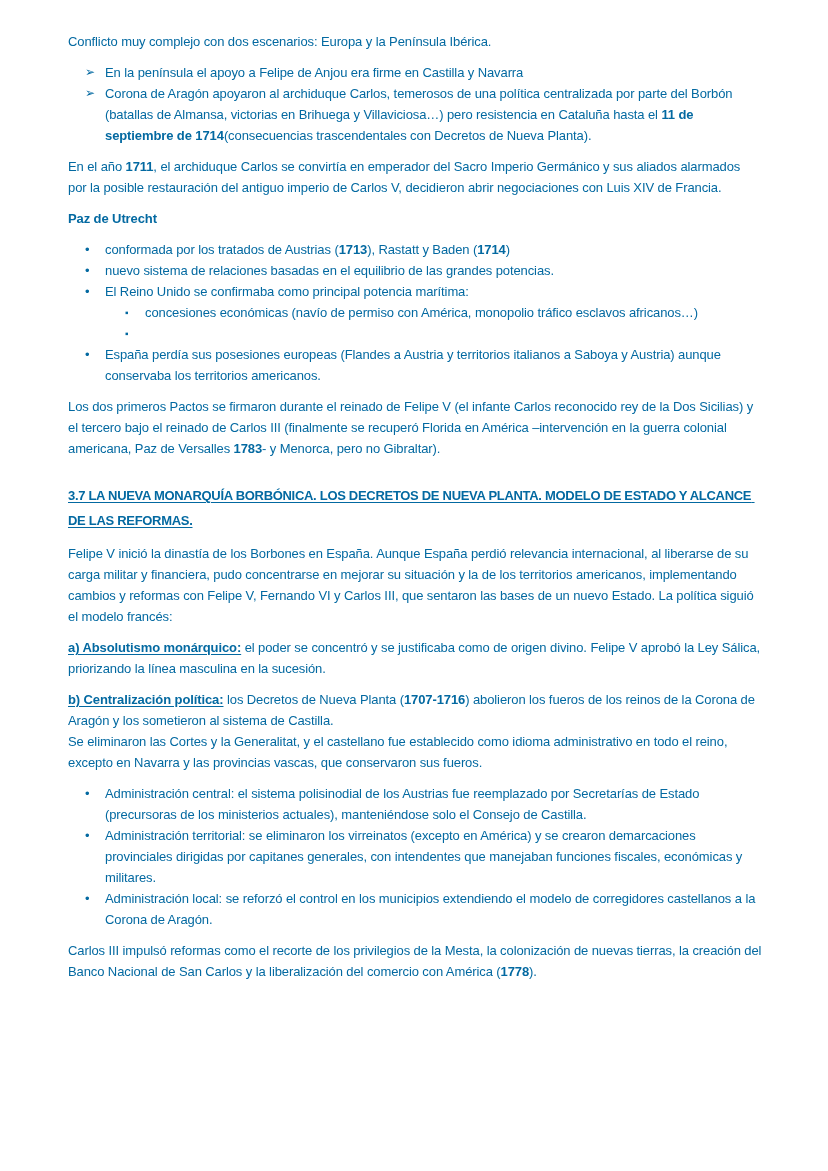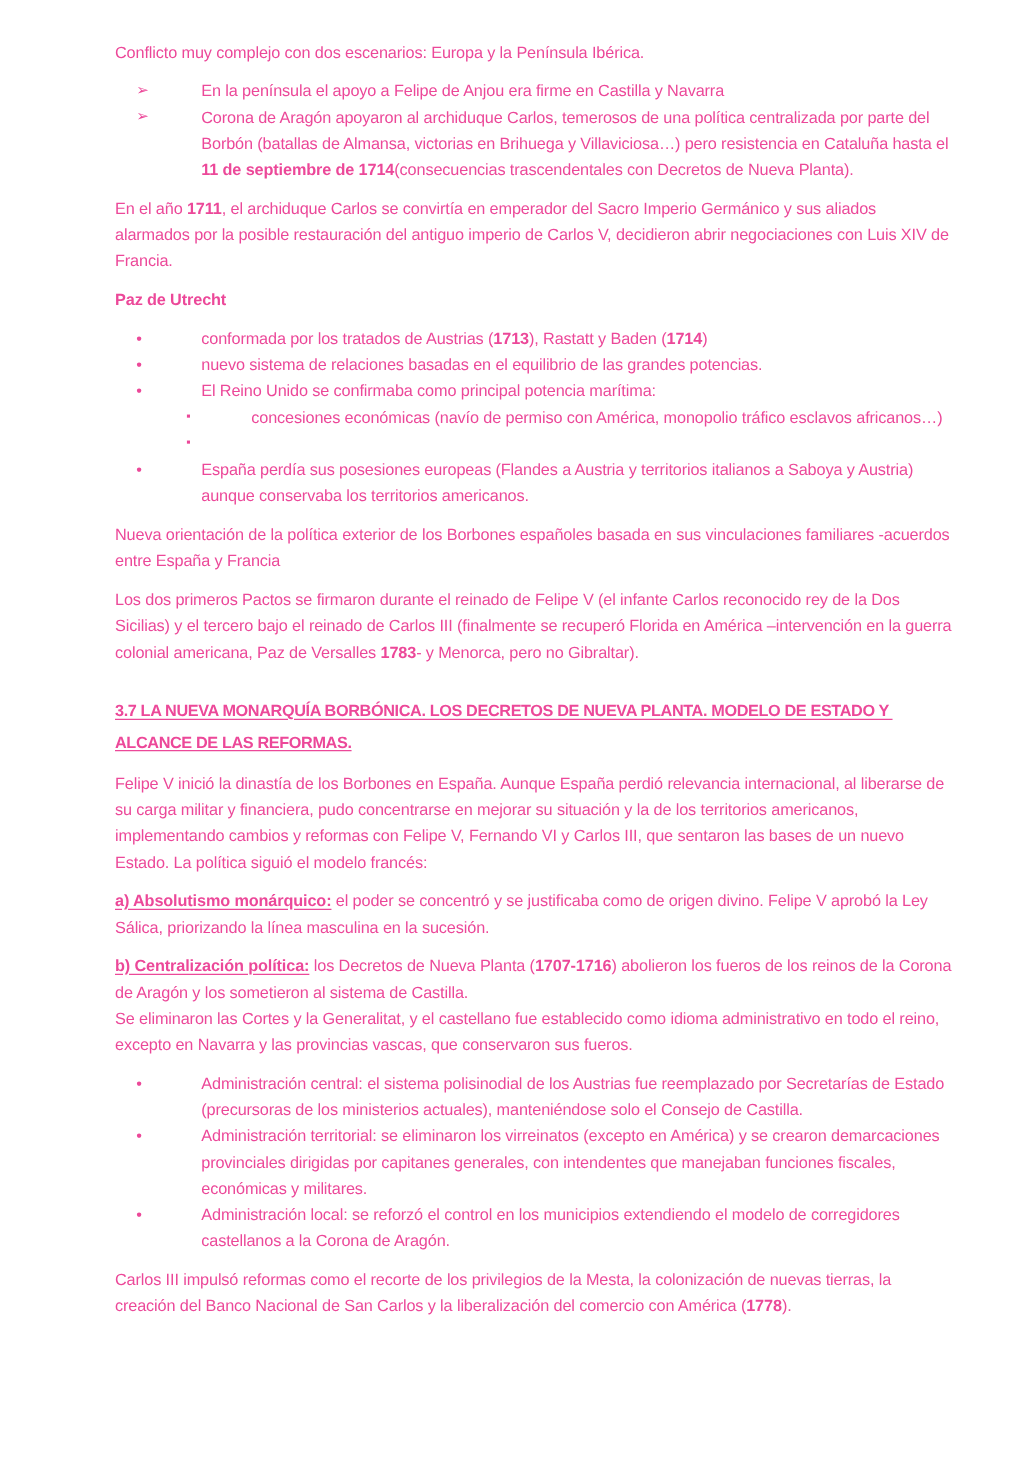--- a/index.html
+++ b/index.html
@@ -3,40 +3,40 @@
 <meta charset="utf-8">
 <style>
   html, body { margin: 0; padding: 0; background: #ffffff; }
   body {
     width: 828px; height: 1171px; overflow: hidden;
     font-family: "Liberation Sans", sans-serif;
   }
   .page {
     box-sizing: border-box;
     width: 828px; height: 1171px;
-    padding: 31px 66px 0 92px;
-    color: #ec4899;
+    padding: 31px 66px 0 68px;
+    color: #0369a1;
     font-size: 13px;
     line-height: 21px;
     letter-spacing: -0.1px;
   }
   .blk { margin: 0 0 10px 0; white-space: pre-wrap; }
   .b { font-weight: bold; }
   .u { text-decoration: underline; text-underline-offset: 2px; }
   .h-section { margin-top: 24px; letter-spacing: -0.3px; line-height: 25px; }
   .list { margin: 0 0 10px 0; }
   .li { display: flex; }
   .li .bullet {
     flex: 0 0 auto;
     width: 20px;
     margin-left: 17px;
     text-align: left;
   }
   .li.l2 .bullet { margin-left: 57px; font-size: 10px; }
-  .li .li-text { flex: 1; white-space: pre-wrap; margin-left: 32px; }
+  .li .li-text { flex: 1; white-space: pre-wrap; }
   .li .arrow { font-size: 12px; }
 </style>
 </head>
 <body>
 
 <div class="page">
 
   <p class="blk"><span>Conflicto muy complejo con dos escenarios: Europa y la Península Ibérica.</span></p>
 
   <div class="list">
@@ -74,21 +74,20 @@
     <div class="li l2">
       <span class="bullet">▪</span>
     </div>
     <div class="li l1">
       <span class="bullet">•</span>
       <span class="li-text"><span>España perdía sus posesiones europeas (Flandes a Austria y territorios italianos a Saboya y Austria) aunque conservaba los territorios americanos.</span></span>
     </div>
   </div>
 
 
-  <p class="blk"><span>Nueva orientación de la política exterior de los Borbones españoles basada en sus vinculaciones familiares -acuerdos entre España y Francia</span></p>
 
 
   <p class="blk"><span>Los dos primeros Pactos se firmaron durante el reinado de Felipe V (el infante Carlos reconocido rey de la Dos Sicilias) y el tercero bajo el reinado de Carlos III (finalmente se recuperó Florida en América –intervención en la guerra colonial americana, Paz de Versalles </span><span class="b">1783</span><span>- y Menorca, pero no Gibraltar).</span></p>
 
   <p class="blk h-section"><span class="b u">3.7 LA NUEVA MONARQUÍA BORBÓNICA. LOS DECRETOS DE NUEVA PLANTA. MODELO DE ESTADO Y ALCANCE DE LAS REFORMAS.</span></p>
 
   <p class="blk"><span>Felipe V inició la dinastía de los Borbones en España. Aunque España perdió relevancia internacional, al liberarse de su carga militar y financiera, pudo concentrarse en mejorar su situación y la de los territorios americanos, implementando cambios y reformas con Felipe V, Fernando VI y Carlos III, que sentaron las bases de un nuevo Estado. La política siguió el modelo francés:</span></p>
 
   <p class="blk"><span class="b u">a) Absolutismo monárquico:</span><span> el poder se concentró y se justificaba como de origen divino. Felipe V aprobó la Ley Sálica, priorizando la línea masculina en la sucesión.</span></p>
 

